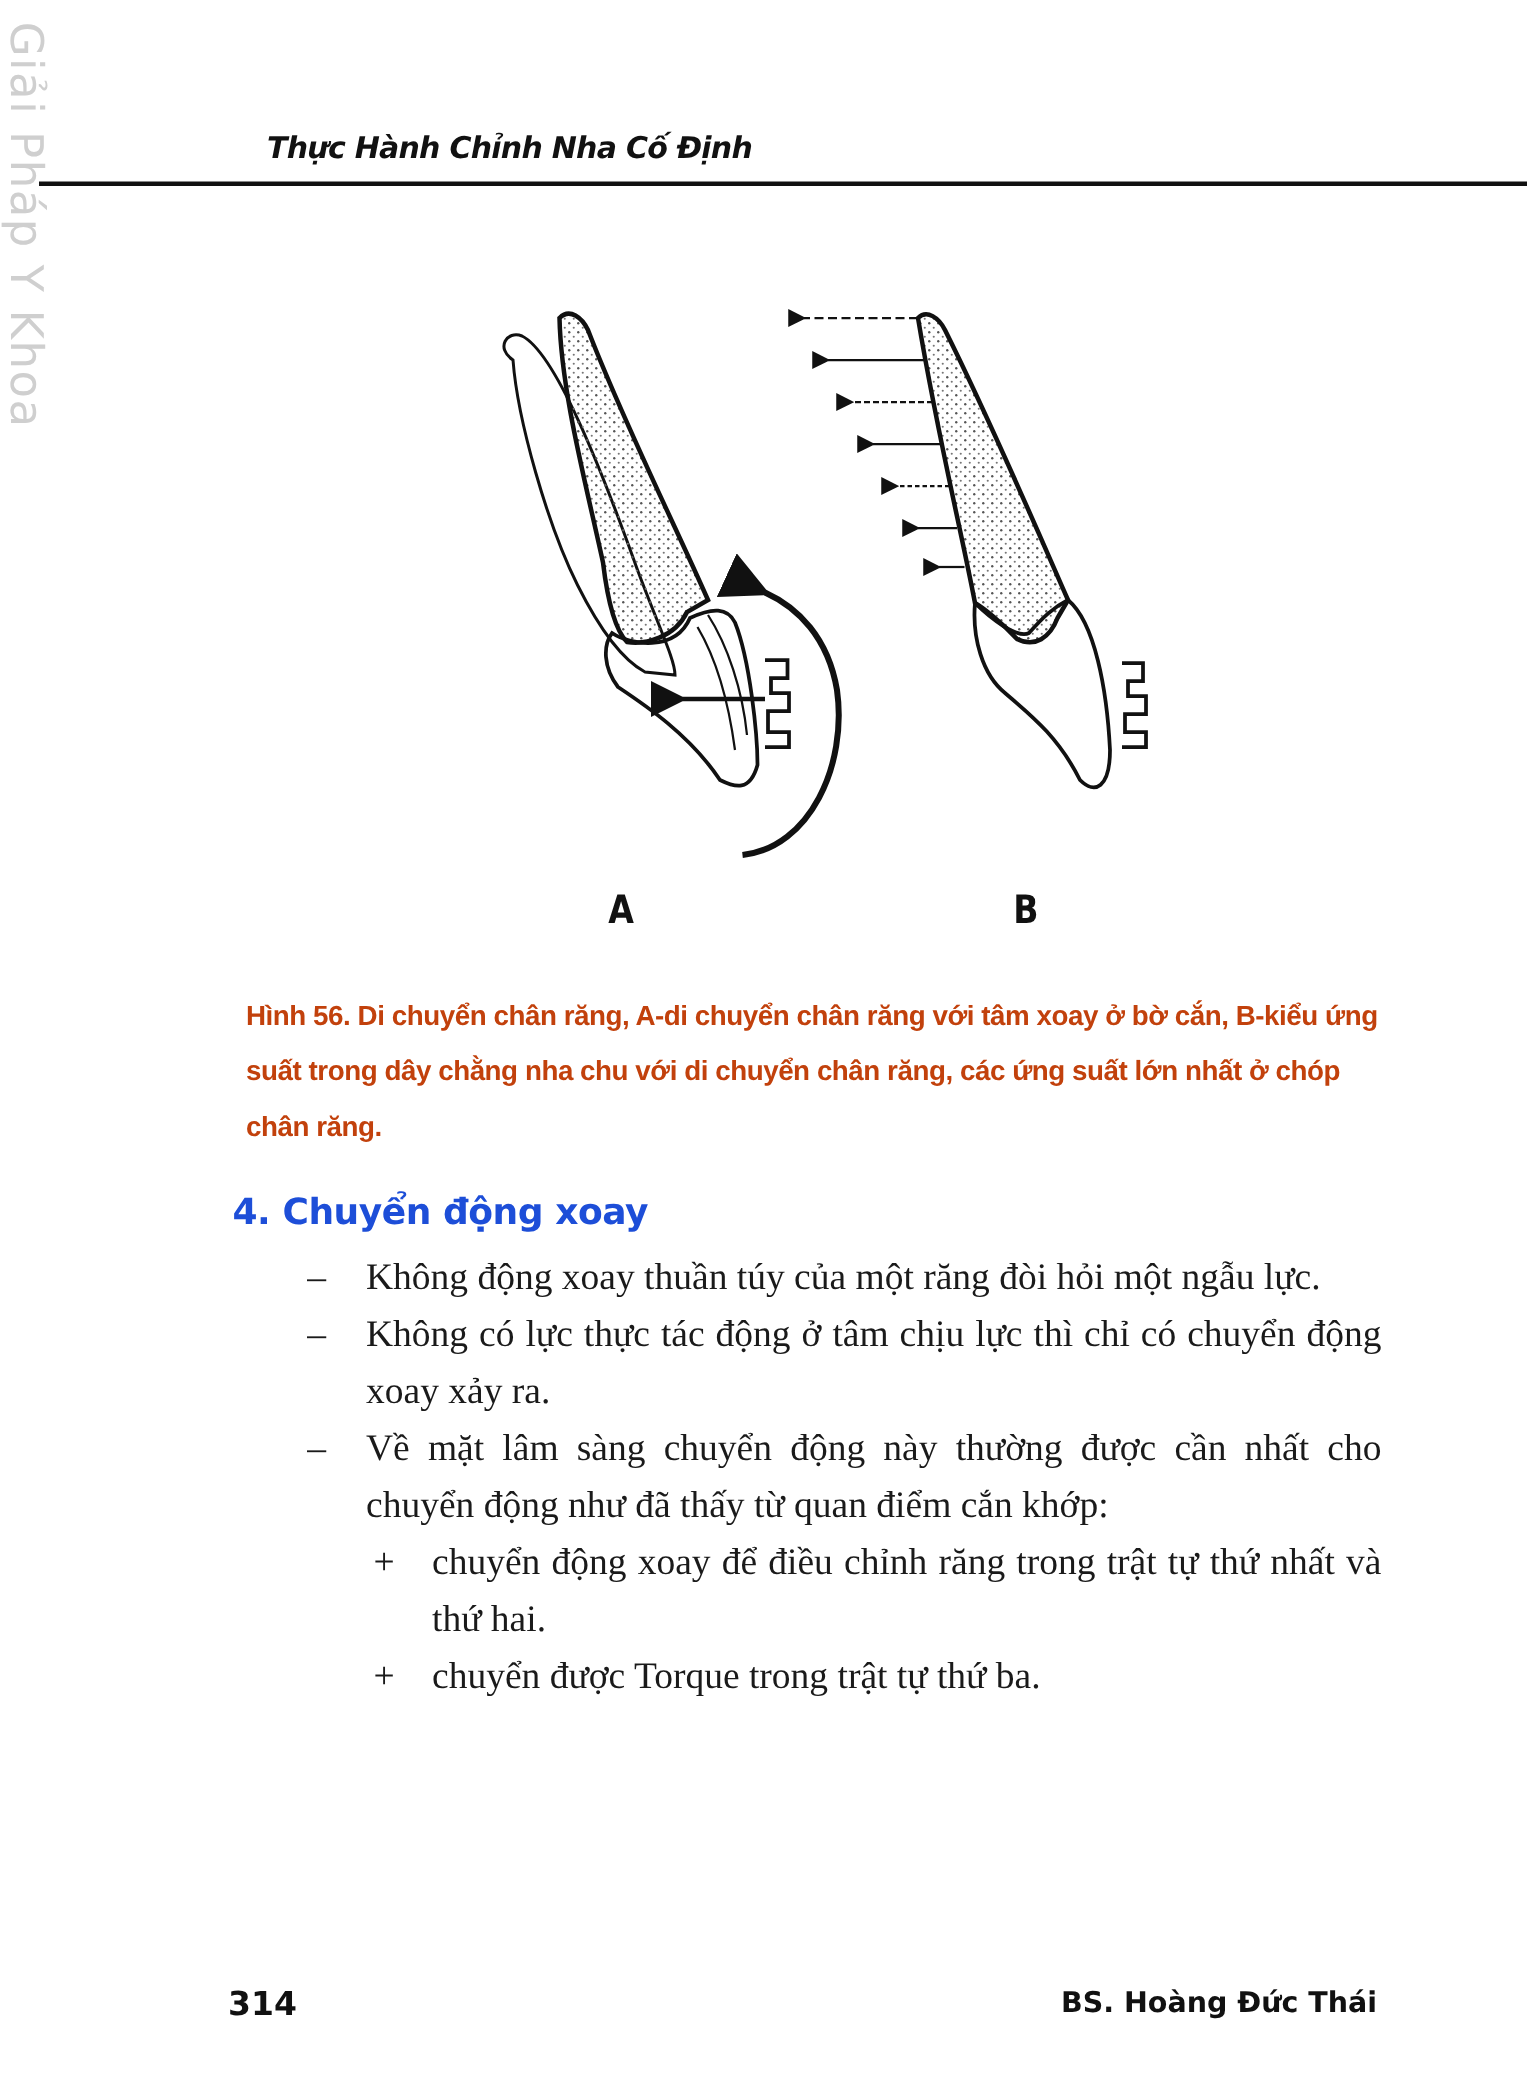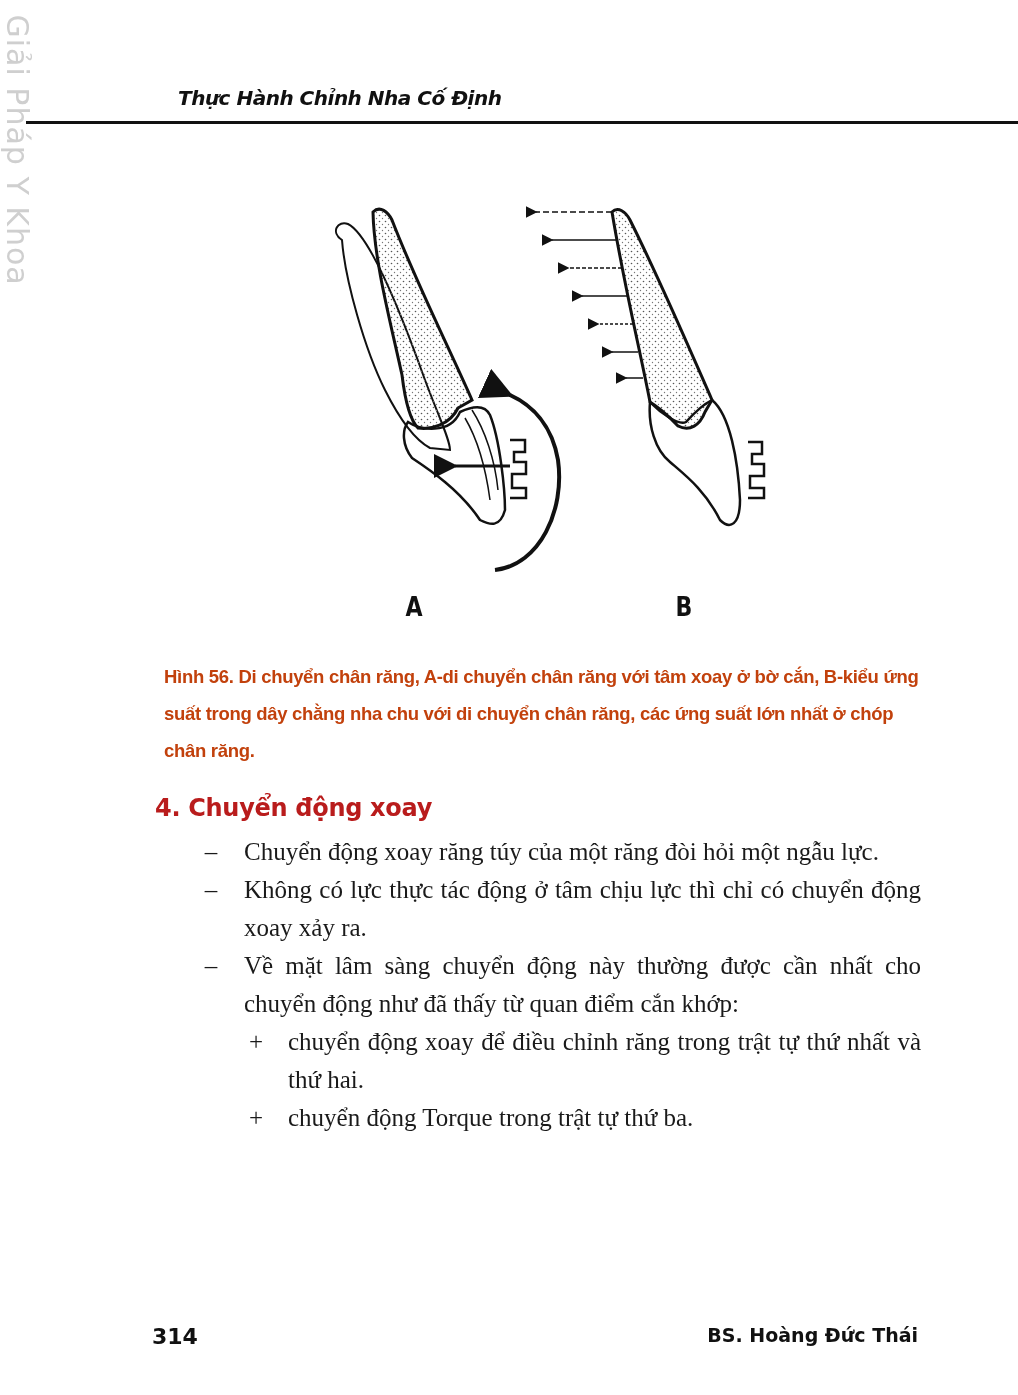--- a/index.html
+++ b/index.html
@@ -25,21 +25,21 @@
   }
   .fig-label.a { left: 404px; }
   .fig-label.b { left: 674px; }
   .caption {
     position: absolute; left: 153px; top: 658px; width: 770px;
     font-family: Liberation Sans, sans-serif; font-weight: bold; font-size: 18.5px;
     line-height: 37px; color: #c2410c; letter-spacing: -0.3px; margin-left: 11px;
   }
   .section-title {
     position: absolute; left: 155px; top: 794px;
-    font-family: "DejaVu Sans", sans-serif; font-weight: bold; font-size: 24px; color: #b91c1c;
+    font-family: "DejaVu Sans", sans-serif; font-weight: bold; font-size: 24px; color: #1d4ed8;
     letter-spacing: -0.3px;
   }
   .body-list {
     position: absolute; left: 196px; top: 833px; width: 725px;
     font-family: "Liberation Serif", serif; font-size: 25px; line-height: 38px; color: #1a1a1a;
   }
   .item { position: relative; padding-left: 48px; text-align: justify; }
   .item .marker { position: absolute; left: 0; top: 0; width: 30px; text-align: center; }
   .sub { position: relative; padding-left: 44px; margin-left: 48px; text-align: justify; }
   .sub .marker { position: absolute; left: 0; top: 0; width: 24px; text-align: center; }
@@ -98,34 +98,34 @@
 <div class="fig-label a">A</div>
 <div class="fig-label b">B</div>
 
 <div class="caption">Hình 56. Di chuyển chân răng, A-di chuyển chân răng với tâm xoay ở bờ cắn, B-kiểu ứng suất trong dây chằng nha chu với di chuyển chân răng, các ứng suất lớn nhất ở chóp chân răng.</div>
 
 <div class="section-title">4. Chuyển động xoay</div>
 
 <div class="body-list">
   <div class="item">
     <span class="marker">–</span>
-    <span>Chuyển động xoay răng túy của một răng đòi hỏi một ngẫu lực.</span>
+    <span>Không động xoay thuần túy của một răng đòi hỏi một ngẫu lực.</span>
   </div>
   <div class="item">
     <span class="marker">–</span>
     <span>Không có lực thực tác động ở tâm chịu lực thì chỉ có chuyển động xoay xảy ra.</span>
   </div>
   <div class="item">
     <span class="marker">–</span>
     <span>Về mặt lâm sàng chuyển động này thường được cần nhất cho chuyển động như đã thấy từ quan điểm cắn khớp:</span>
   </div>
   <div class="sub">
     <span class="marker">+</span>
     <span>chuyển động xoay để điều chỉnh răng trong trật tự thứ nhất và thứ hai.</span>
   </div>
   <div class="sub">
     <span class="marker">+</span>
-    <span>chuyển động Torque trong trật tự thứ ba.</span>
+    <span>chuyển được Torque trong trật tự thứ ba.</span>
   </div>
 </div>
 
 <div class="footer-left">314</div>
 <div class="footer-right">BS. Hoàng Đức Thái</div>
 
 </body></html>

